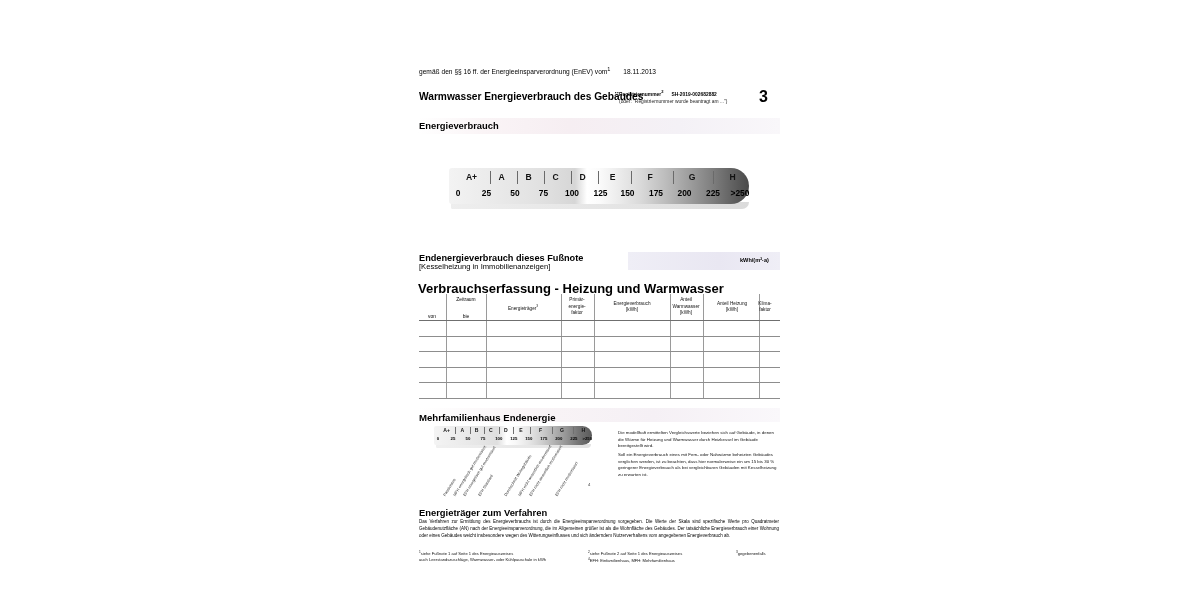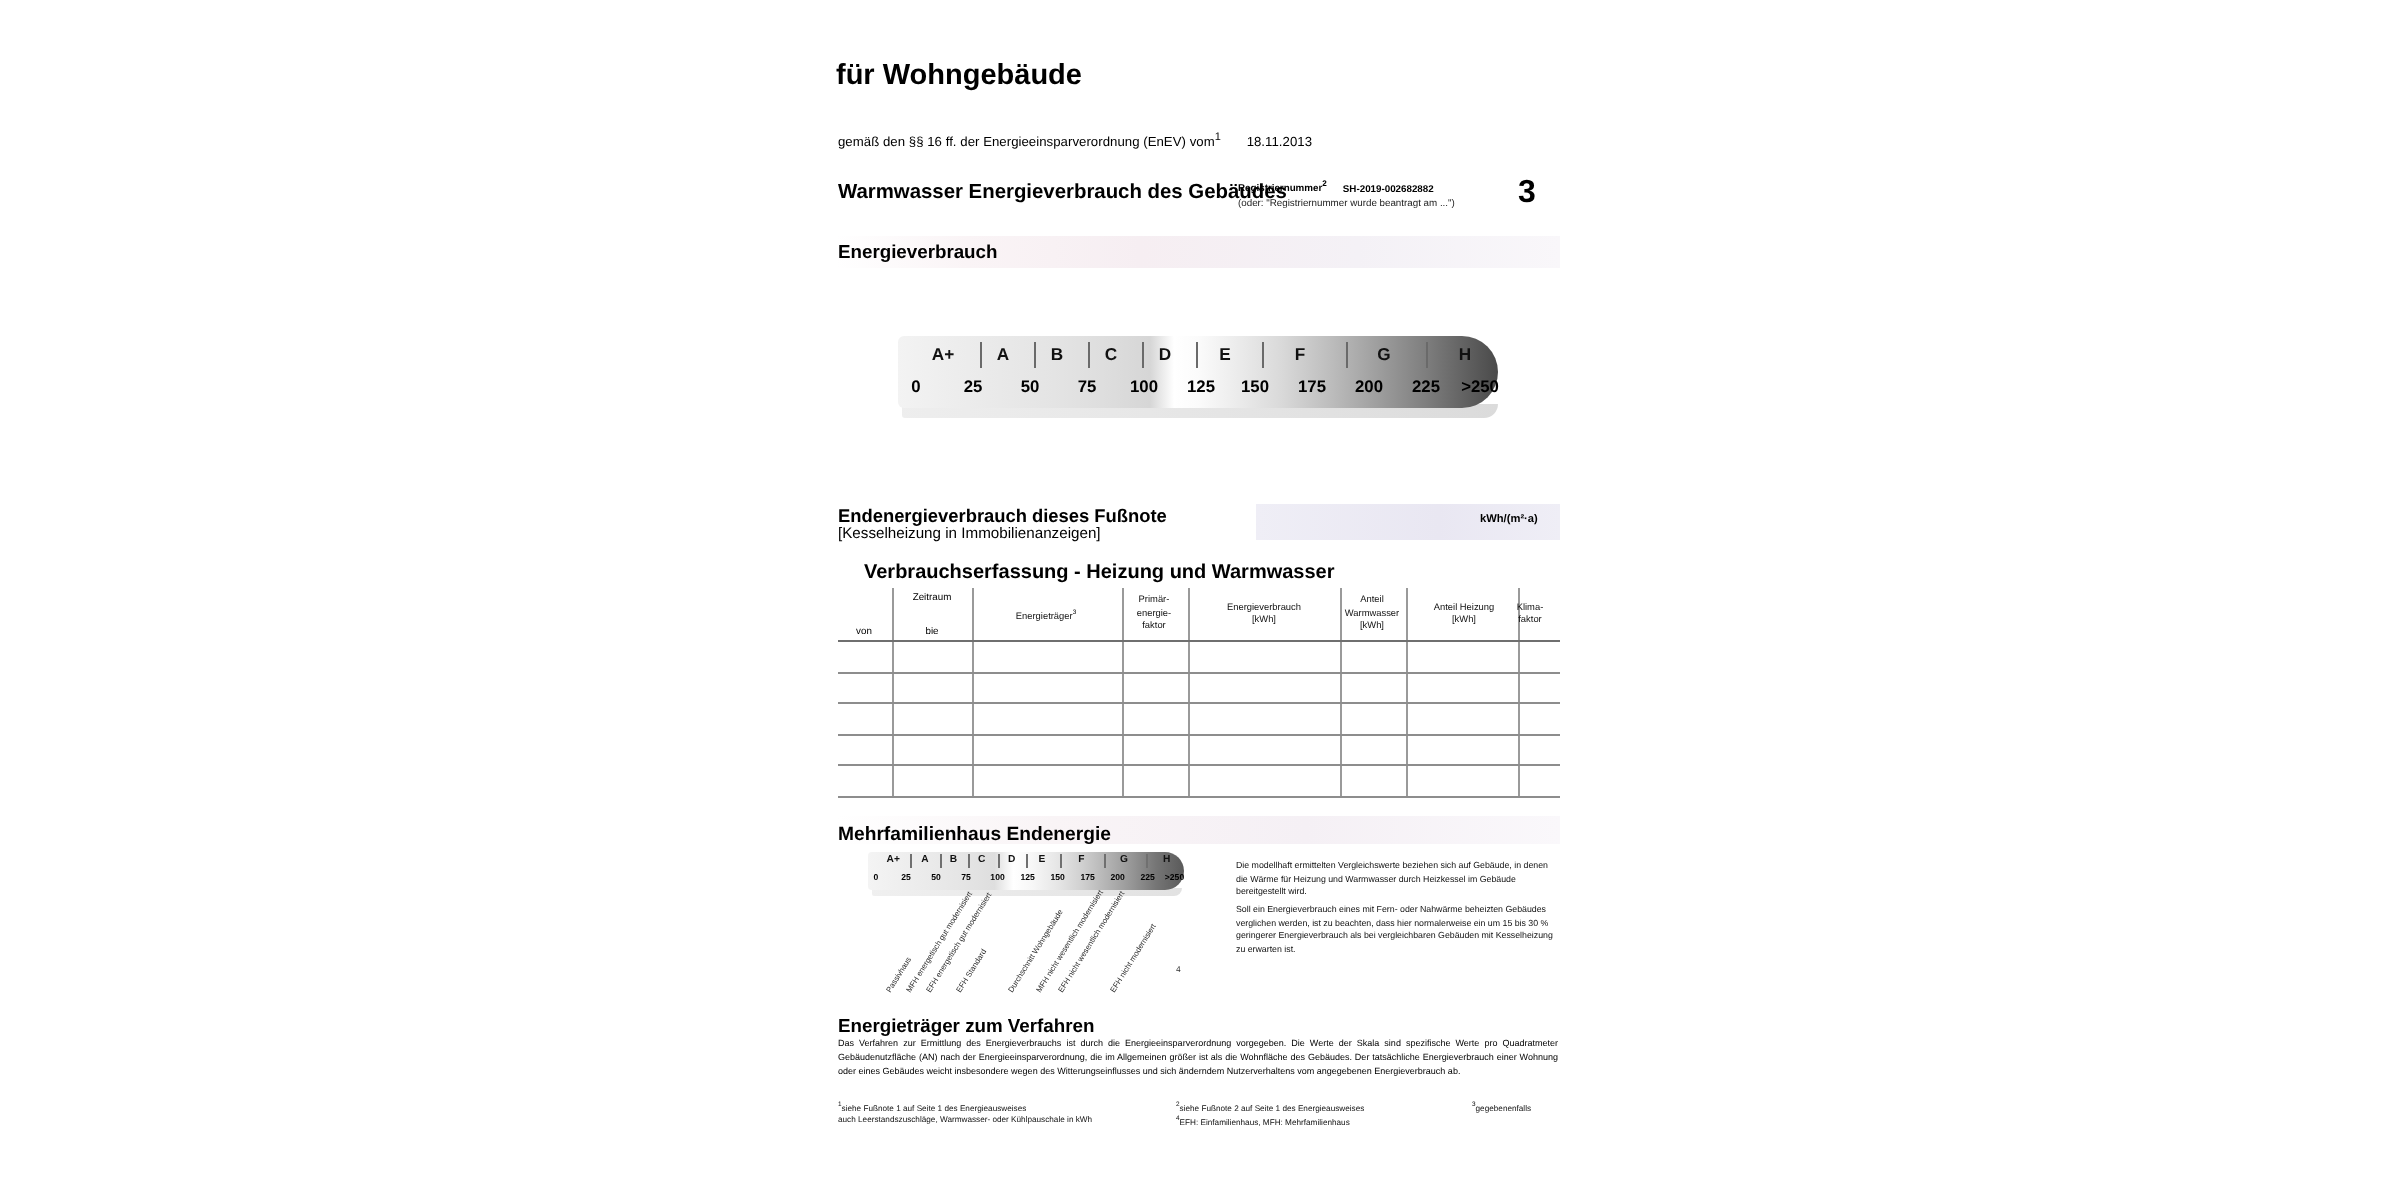--- a/index.html
+++ b/index.html
@@ -128,22 +128,22 @@
     position:absolute; left:1px; top:9px;
     font-size:7.6px;
   }
   .ee-unit{
     position:absolute; left:322px; top:4px;
     font-size:5.6px; font-weight:bold;
   }
 
   
   .vb-head{
-    position:absolute; left:14px; top:281px;
-    font-size:10px; font-weight:bold;
+    position:absolute; left:0; top:281px;
+    font-size:13px; font-weight:bold;
   }
   .tbl{
     position:absolute; left:1px; top:294px;
     width:361px; height:104px;
   }
   .tbl .vline{
     position:absolute; top:0; width:1px; height:104px; background:#9a9a9a;
   }
   .tbl .hline{
     position:absolute; left:0; width:361px; height:1px; background:#6f6f6f;
@@ -249,21 +249,20 @@
   .fn1{ left:1px; top:550px; width:160px; }
   .fn2{ left:170px; top:550px; width:165px; }
   .fn3{ left:318px; top:550px; width:60px; }
 </style>
 </head>
 <body>
 
 <div class="page">
 
   <div class="title-row">
-    <div class="title-sub">für Wohngebäude</div>
   </div>
 
   <div class="legal">
     <span>gemäß den §§ 16 ff. der Energieeinsparverordnung (EnEV) vom</span><sup>1</sup>
     <span class="date">18.11.2013</span>
   </div>
 
   <div class="sec-head">Warmwasser Energieverbrauch des Gebäudes</div>
 
   <div class="reg-block">

